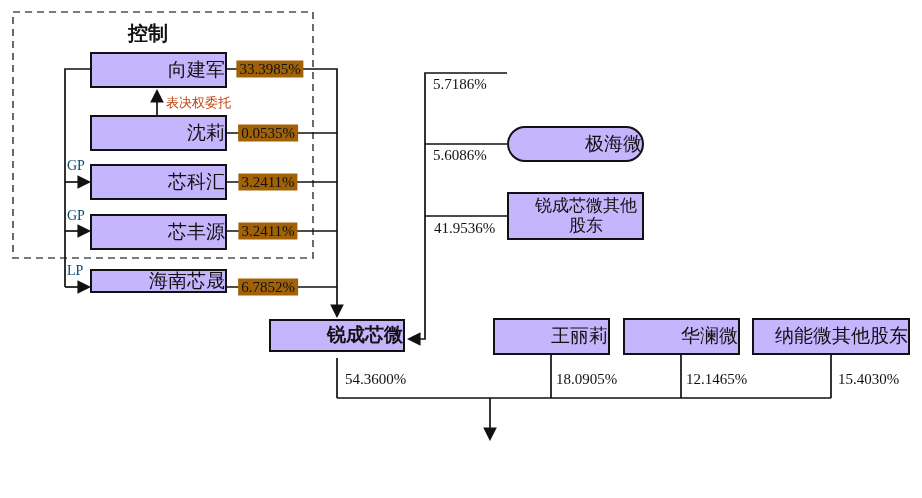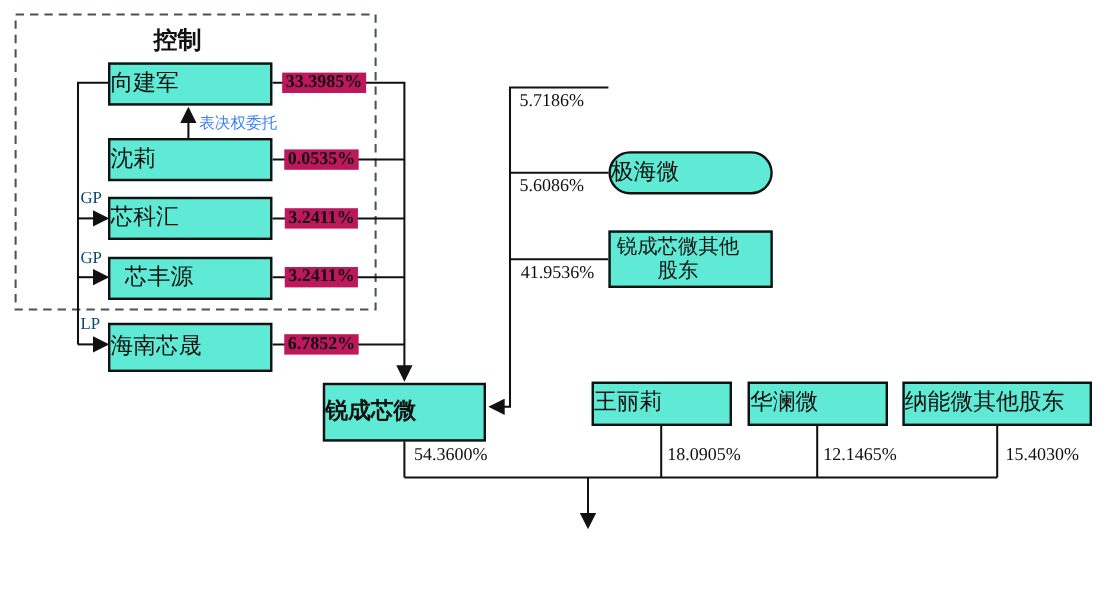--- a/index.html
+++ b/index.html
@@ -8,46 +8,45 @@
     width:922px;height:498px;
     background:#ffffff;
     font-family:"Liberation Serif","DejaVu Serif",serif;
     overflow:hidden;
   }
   .stage svg{position:absolute;left:0;top:0;}
   .node{
     position:absolute;
     box-sizing:border-box;
     border:2px solid #111111;
-    background:#5eead4;
-    display:flex;align-items:center;justify-content:flex-start;
+    background:#c4b5fd;
+    display:flex;align-items:center;justify-content:flex-end;
     text-align:center;
     font-size:19px;color:#111111;
     line-height:1.18;
   }
   .node .inner{display:block;}
   .pct{
     position:absolute;
     font-size:15px;color:#111111;
     white-space:nowrap;
   }
   .pct.on-line{
     transform:translate(-50%,-50%);
-    background:#be185d;
+    background:#a16207;
     padding:0 3px;
-    font-weight:bold;
   }
   .rolelbl{
     position:absolute;
     font-size:14px;color:#0c4a6e;
     white-space:nowrap;
   }
   .caption{
     position:absolute;
-    font-size:13px;color:#3b82f6;
+    font-size:13px;color:#c2410c;
     white-space:nowrap;
     text-align:center;
   }
   .grouplbl{
     position:absolute;
     font-size:20px;font-weight:bold;color:#111111;
     text-align:center;
   }
   path{fill:none;stroke:#111111;stroke-width:1.7;}
 </style>
@@ -98,32 +97,32 @@
   </div>
   <div class="node" style="left:90px;top:115px;width:137px;height:36px;">
     <span class="inner">沈莉</span>
   </div>
   <div class="node" style="left:90px;top:164px;width:137px;height:36px;">
     <span class="inner">芯科汇</span>
   </div>
   <div class="node" style="left:90px;top:214px;width:137px;height:36px;padding-left:12px;">
     <span class="inner">芯丰源</span>
   </div>
-  <div class="node" style="left:90px;top:269px;width:137px;height:41px;">
+  <div class="node" style="left:90px;top:269px;width:137px;height:24px;">
     <span class="inner">海南芯晟</span>
   </div>
 
   <div class="node" style="left:507px;top:126px;width:137px;height:36px;border-radius:18px;">
     <span class="inner">极海微</span>
   </div>
   <div class="node" style="left:507px;top:192px;width:137px;height:48px;font-size:17px;">
     <span class="inner" style="width:112px;">锐成芯微其他股东</span>
   </div>
 
-  <div class="node" style="left:269px;top:319px;width:136px;height:49px;font-weight:bold;">
+  <div class="node" style="left:269px;top:319px;width:136px;height:33px;font-weight:bold;">
     <span class="inner">锐成芯微</span>
   </div>
   <div class="node" style="left:493px;top:318px;width:117px;height:37px;">
     <span class="inner">王丽莉</span>
   </div>
   <div class="node" style="left:623px;top:318px;width:117px;height:37px;">
     <span class="inner">华澜微</span>
   </div>
   <div class="node" style="left:752px;top:318px;width:158px;height:37px;">
     <span class="inner">纳能微其他股东</span>

